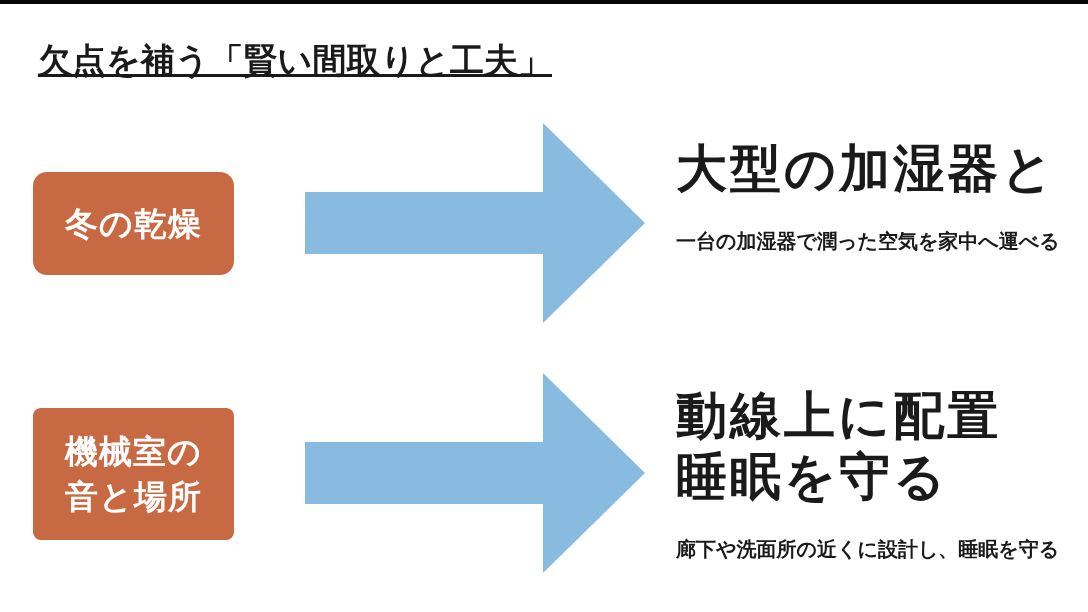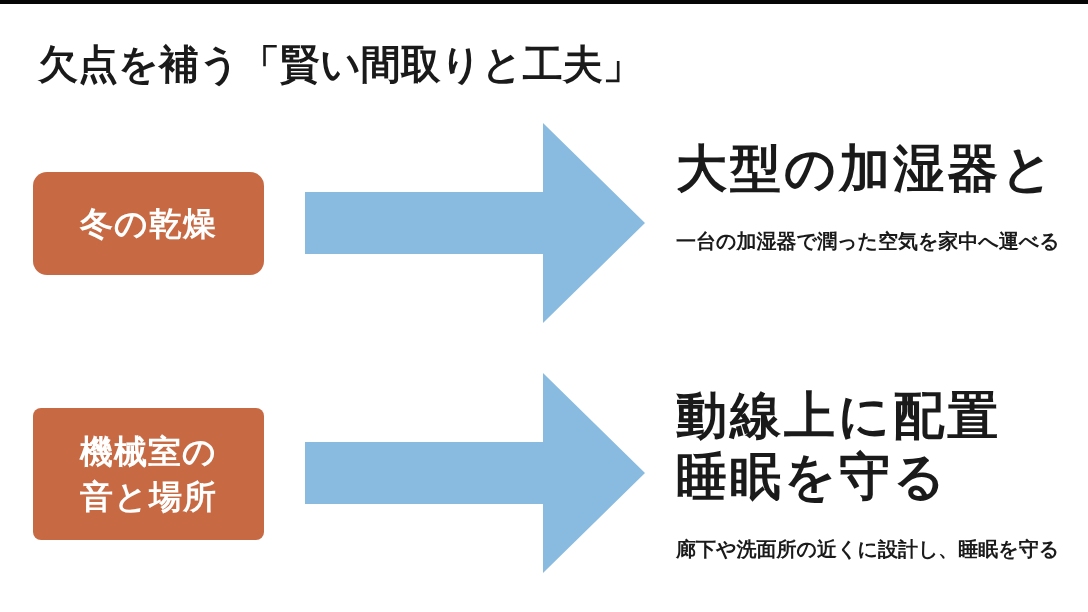--- a/index.html
+++ b/index.html
@@ -16,25 +16,25 @@
   }
   .slide{
     position:relative;width:1088px;height:612px;background:#ffffff;overflow:hidden;
   }
   .top-bar{
     position:absolute;left:0;top:0;width:1088px;height:4px;
     background:var(--top-bar);
   }
   .title{
     position:absolute;left:38px;top:40px;
-    font-size:40px;font-weight:800;line-height:1.2;
-    color:var(--text-black);white-space:nowrap;letter-spacing:0px;
+    font-size:34px;font-weight:800;line-height:1.2;
+    color:var(--text-black);white-space:nowrap;letter-spacing:0px;text-decoration:underline;
   }
   .label-box{
-    position:absolute;left:33px;width:231px;
+    position:absolute;left:33px;width:201px;
     background:var(--accent-orange);border-radius:14px;
     display:flex;flex-direction:column;align-items:center;justify-content:center;
     color:#ffffff;font-weight:800;font-size:33px;line-height:45px;
     letter-spacing:1px;text-align:center;
   }
   .label-box.r0{top:172px;height:103px;}
   .label-box.r1{top:408px;height:132px;border-radius:8px;}
   .arrow{
     position:absolute;left:305px;width:340px;height:200px;
     color:var(--arrow-blue);display:block;

